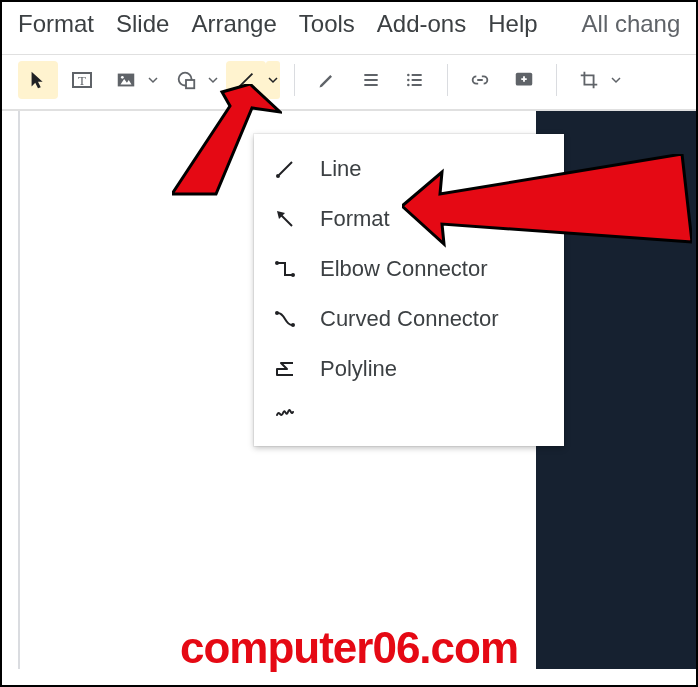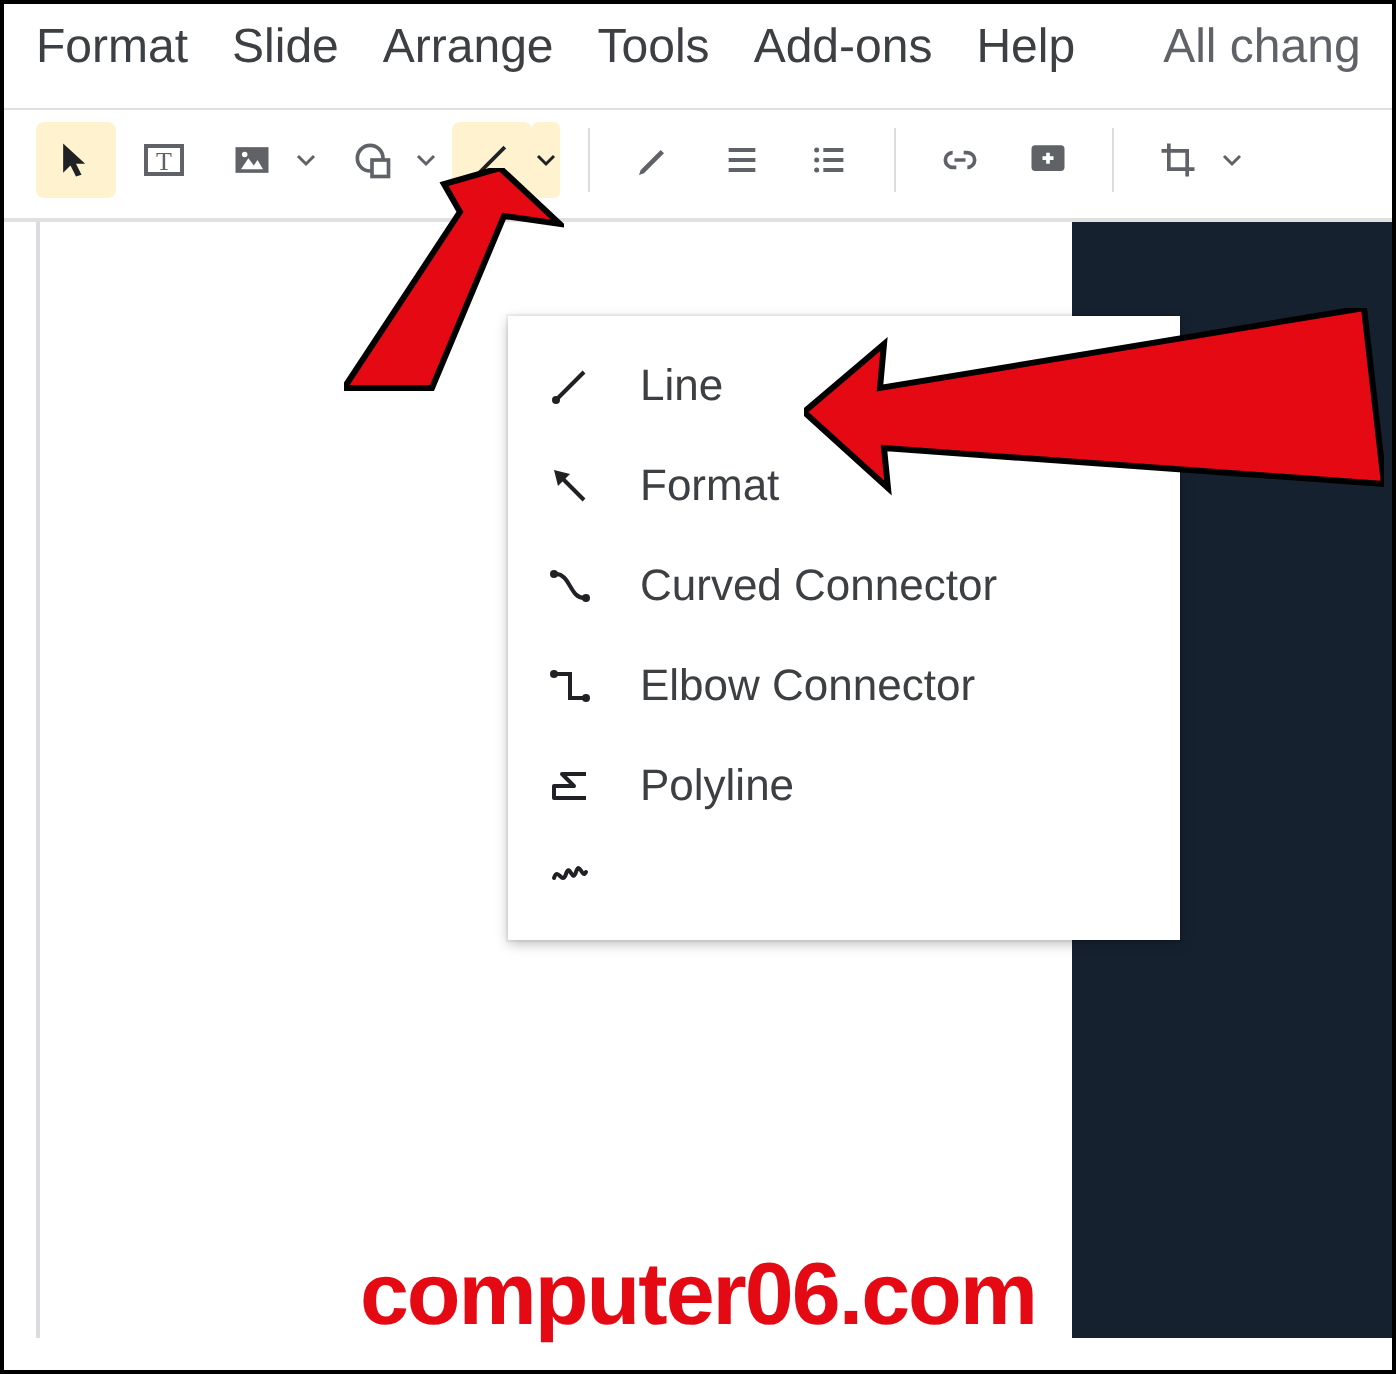--- a/index.html
+++ b/index.html
@@ -66,22 +66,22 @@
   .left-gutter { width: 18px; border-right: 2px solid #dadce0; background: #fff; }
   .canvas { flex: 1; position: relative; background: #fff; }
   .darkpane {
     position: absolute;
     top: 0; right: 0; bottom: 0;
     width: 160px;
     background: #162130;
   }
   .dropdown {
     position: absolute;
-    top: 156px; left: 252px;
-    width: 336px;
+    top: 132px; left: 252px;
+    width: 310px;
     background: #fff;
     box-shadow: 0 2px 6px rgba(0,0,0,.25), 0 0 0 1px rgba(0,0,0,.05);
     padding: 10px 0 14px 0;
   }
   .dd-item {
     display: flex;
     align-items: center;
     gap: 22px;
     padding: 6px 18px 6px 18px;
     font-size: 22px;
@@ -269,36 +269,36 @@
         <svg width="24" height="24" viewBox="0 0 24 24">
             <line x1="19" y1="19" x2="6" y2="6" stroke="#202124" stroke-width="2"></line>
             <polygon points="4,4 12,6 6,12" fill="#202124"></polygon>
           </svg>
       </span>
       <span>Format</span>
     </div>
     <div class="dd-item">
       <span class="dd-icon">
         <svg width="24" height="24" viewBox="0 0 24 24">
+            <path d="M5 6h7v12h7" fill="none" stroke="#202124" stroke-width="2"></path>
+            <circle cx="4" cy="6" r="2" fill="#202124"></circle>
+            <circle cx="20" cy="18" r="2" fill="#202124"></circle>
+          </svg>
+      </span>
+      <span>Elbow Connector</span>
+    </div>
+    <div class="dd-item">
+      <span class="dd-icon">
+        <svg width="24" height="24" viewBox="0 0 24 24">
             <path d="M5 6 C12 6 12 18 19 18" fill="none" stroke="#202124" stroke-width="2"></path>
             <circle cx="4" cy="6" r="2" fill="#202124"></circle>
             <circle cx="20" cy="18" r="2" fill="#202124"></circle>
           </svg>
       </span>
       <span>Curved Connector</span>
-    </div>
-    <div class="dd-item">
-      <span class="dd-icon">
-        <svg width="24" height="24" viewBox="0 0 24 24">
-            <path d="M5 6h7v12h7" fill="none" stroke="#202124" stroke-width="2"></path>
-            <circle cx="4" cy="6" r="2" fill="#202124"></circle>
-            <circle cx="20" cy="18" r="2" fill="#202124"></circle>
-          </svg>
-      </span>
-      <span>Elbow Connector</span>
     </div>
     <div class="dd-item">
       <span class="dd-icon">
         <svg width="24" height="24" viewBox="0 0 24 24">
             <path d="M20 6 L8 6 L14 12 L4 12 L4 18 L20 18" fill="none" stroke="#202124" stroke-width="2" stroke-linejoin="round"></path>
           </svg>
       </span>
       <span>Polyline</span>
     </div>
     <div class="dd-item">

